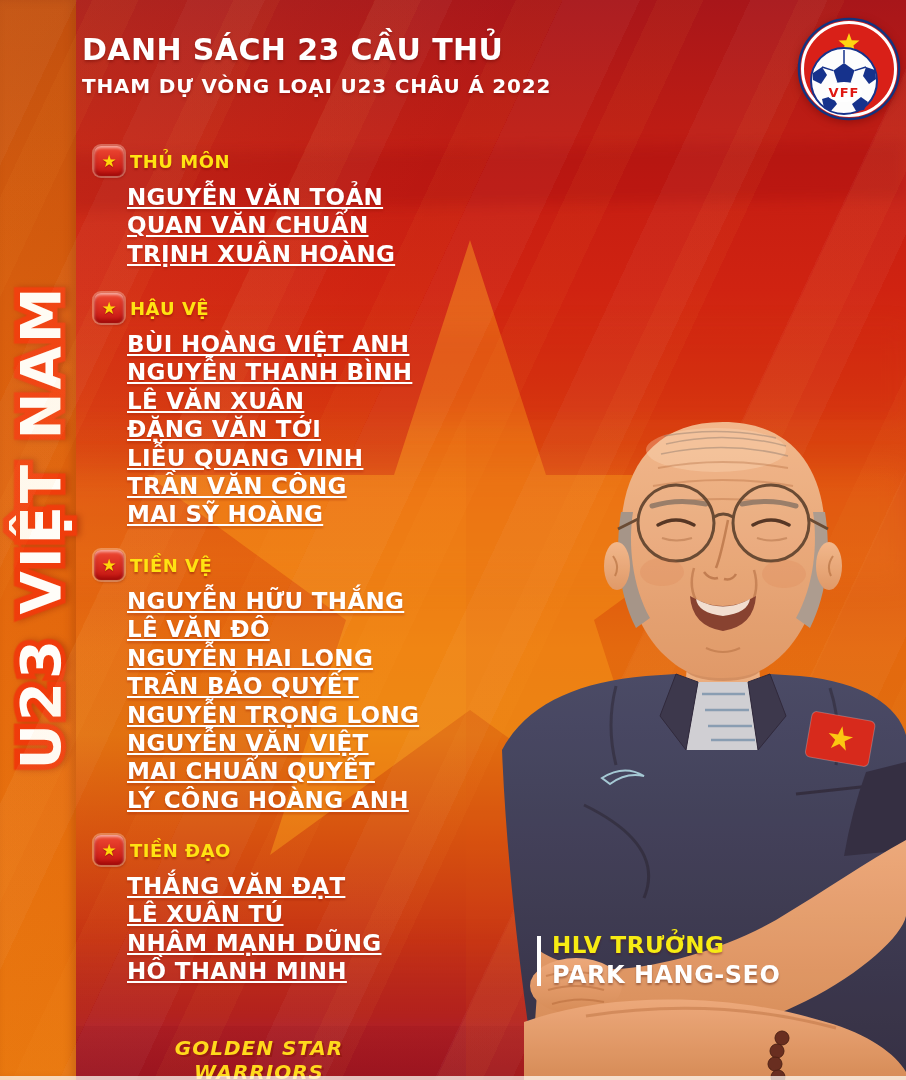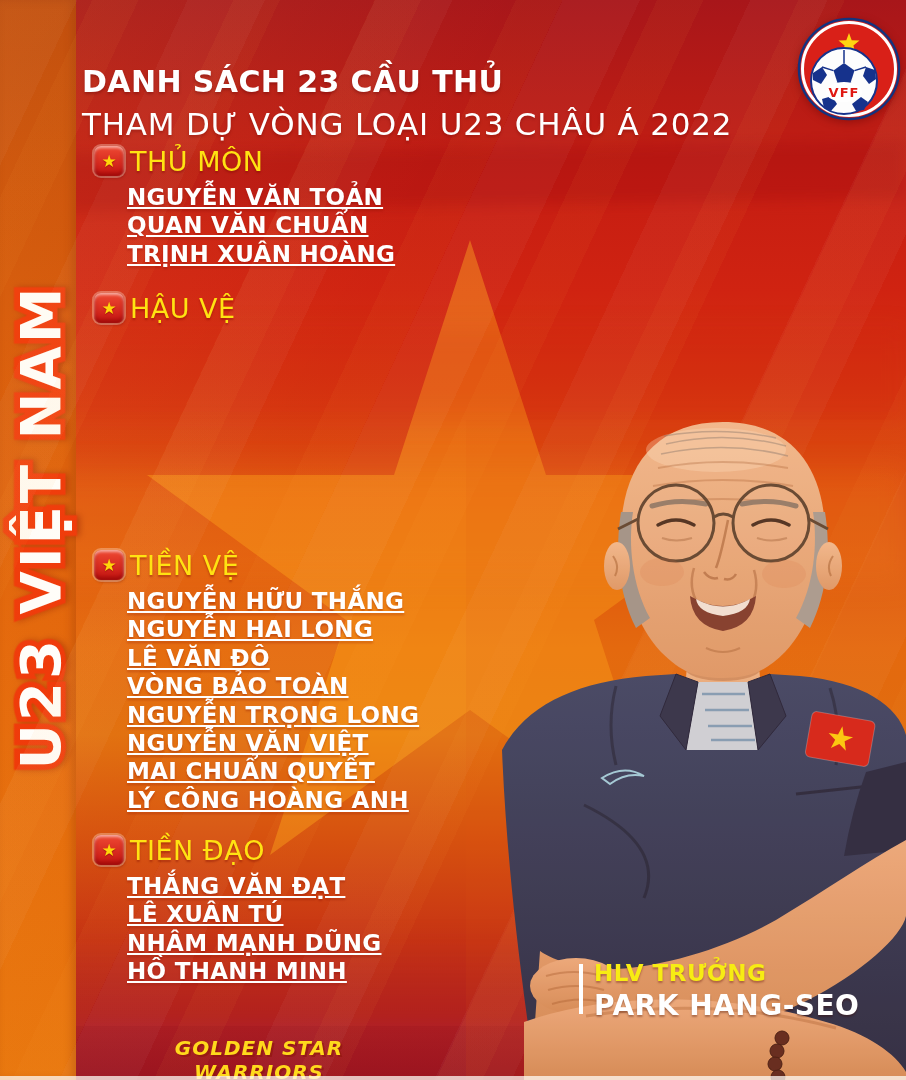--- a/index.html
+++ b/index.html
@@ -43,56 +43,56 @@
     white-space:nowrap; font-size:56px; font-weight:800; letter-spacing:3px;
   }
   .side-text .back{
     position:absolute; left:0; top:0;
     color:#ef3608; -webkit-text-stroke:11px #ef3608;
     filter:drop-shadow(0 3px 3px rgba(140,25,0,.45));
   }
   .side-text .front{ position:relative; color:#ffffff; }
 
   
-  .header{ position:absolute; left:82px; top:32px; z-index:10; color:#fff;margin-top:32px; }
+  .header{ position:absolute; left:82px; top:32px; z-index:10; color:#fff; }
   .header .title{ font-size:30px; font-weight:800; letter-spacing:.4px; text-shadow:0 2px 3px rgba(90,0,0,.35); }
-  .header .subtitle{ margin-top:7px; font-size:31px; font-weight:400; letter-spacing:.8px; text-shadow:0 2px 3px rgba(90,0,0,.3); }
+  .header .subtitle{ margin-top:7px; font-size:20px; font-weight:700; letter-spacing:.8px; text-shadow:0 2px 3px rgba(90,0,0,.3); }
 
   .vff-logo{ position:absolute; left:797px; top:17px; z-index:10; filter:drop-shadow(0 2px 4px rgba(90,0,0,.4)); }
 
   
   .sec{ position:absolute; left:94px; width:460px; z-index:10; }
   .sec-gk{ top:145px; } .sec-df{ top:292px; } .sec-mf{ top:549px; } .sec-fw{ top:834px; }
   .sec-head{ display:flex; align-items:center; gap:6px; height:32px; }
   .flag-badge{
     width:30px; height:30px; border-radius:7px; flex:0 0 30px;
     background:linear-gradient(180deg,#ef4a33,#c41210);
     box-shadow:inset 0 2px 3px rgba(255,255,255,.55), inset 0 -3px 4px rgba(120,0,0,.5),
                0 0 0 2px rgba(255,225,205,.35), 1px 2px 3px rgba(100,0,0,.4);
     display:flex; align-items:center; justify-content:center;
   }
   .flag-badge .glyph{ color:#ffd60a; font-size:17px; line-height:1; text-shadow:0 1px 1px rgba(120,0,0,.5); }
   .sec-title{
-    font-size:27px; font-weight:400; color:#ffe312; letter-spacing:.5px;
+    font-size:18px; font-weight:700; color:#ffe312; letter-spacing:.5px;
     text-shadow:0 2px 2px rgba(120,10,0,.4);
   }
   .player-list{ list-style:none; margin:6px 0 0 33px; }
   .player-list li{
     font-size:23px; font-weight:700; color:#ffffff; line-height:28.4px; letter-spacing:.3px;
     text-shadow:0 2px 2px rgba(130,10,0,.3); white-space:nowrap;text-decoration:underline;
   }
 
   
   .coach{ position:absolute; left:466px; top:420px; z-index:8; }
 
   
-  .coach-label{ position:absolute; left:537px; top:960px; z-index:12; display:flex; gap:11px;margin-left:42px; }
+  .coach-label{ position:absolute; left:537px; top:932px; z-index:12; display:flex; gap:11px; }
   .coach-label .bar{ width:4px; height:50px; background:#ffffff; margin-top:4px; }
   .coach-label .role{ font-size:23px; font-weight:800; color:#f7ec13; letter-spacing:.5px; text-shadow:0 2px 2px rgba(90,10,0,.35); }
-  .coach-label .name{ font-size:28px; font-weight:800; color:#ffffff; letter-spacing:.5px; margin-top:3px; text-shadow:0 2px 2px rgba(60,10,0,.35); }
+  .coach-label .name{ font-size:24px; font-weight:800; color:#ffffff; letter-spacing:.5px; margin-top:3px; text-shadow:0 2px 2px rgba(60,10,0,.35); }
 
   
   .slogan{ position:absolute; left:118px; top:1036px; width:282px; text-align:center; z-index:12; }
   .slogan .text{
     font-size:20px; font-weight:800; font-style:italic; color:#ffd91c; letter-spacing:1px;
     text-shadow:2px 2px 0 rgba(140,20,10,.55);
   }
 
   .bottom-edge{ position:absolute; left:0; bottom:0; width:100%; height:4px; background:rgba(255,251,246,.75); z-index:20; }
 </style>
@@ -242,34 +242,43 @@
     </ul>
   </div>
 
   <div class="sec sec-df">
     <div class="sec-head">
       <span class="flag-badge">
           <span class="glyph">★</span>
         </span>
       <span class="sec-title">HẬU VỆ</span>
     </div>
+    <ul class="player-list">
+      <li>BÙI HOÀNG VIỆT ANH</li>
+      <li>NGUYỄN THANH BÌNH</li>
+      <li>LÊ VĂN XUÂN</li>
+      <li>ĐẶNG VĂN TỚI</li>
+      <li>LIỄU QUANG VINH</li>
+      <li>TRẦN VĂN CÔNG</li>
+      <li>MAI SỸ HOÀNG</li>
+    </ul>
   </div>
 
   <div class="sec sec-mf">
     <div class="sec-head">
       <span class="flag-badge">
           <span class="glyph">★</span>
         </span>
       <span class="sec-title">TIỀN VỆ</span>
     </div>
     <ul class="player-list">
       <li>NGUYỄN HỮU THẮNG</li>
+      <li>LÊ VĂN ĐÔ</li>
       <li>NGUYỄN HAI LONG</li>
-      <li>LÊ VĂN ĐÔ</li>
-      <li>VÒNG BẢO TOÀN</li>
+      <li>TRẦN BẢO QUYẾT</li>
       <li>NGUYỄN TRỌNG LONG</li>
       <li>NGUYỄN VĂN VIỆT</li>
       <li>MAI CHUẨN QUYẾT</li>
       <li>LÝ CÔNG HOÀNG ANH</li>
     </ul>
   </div>
 
   <div class="sec sec-fw">
     <div class="sec-head">
       <span class="flag-badge">

